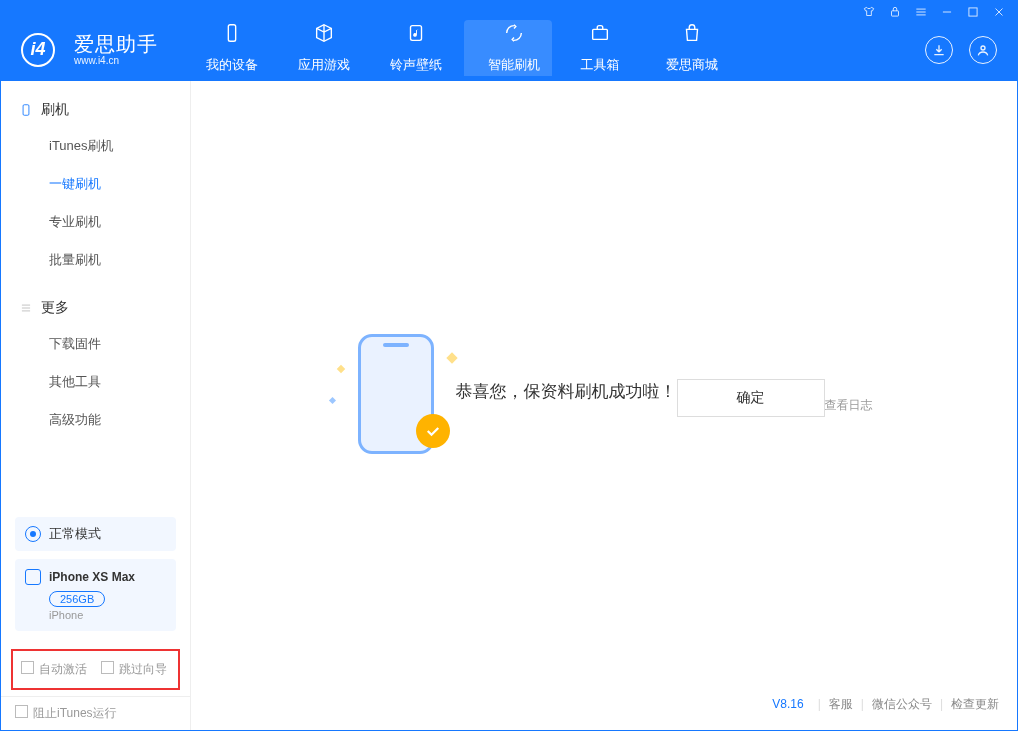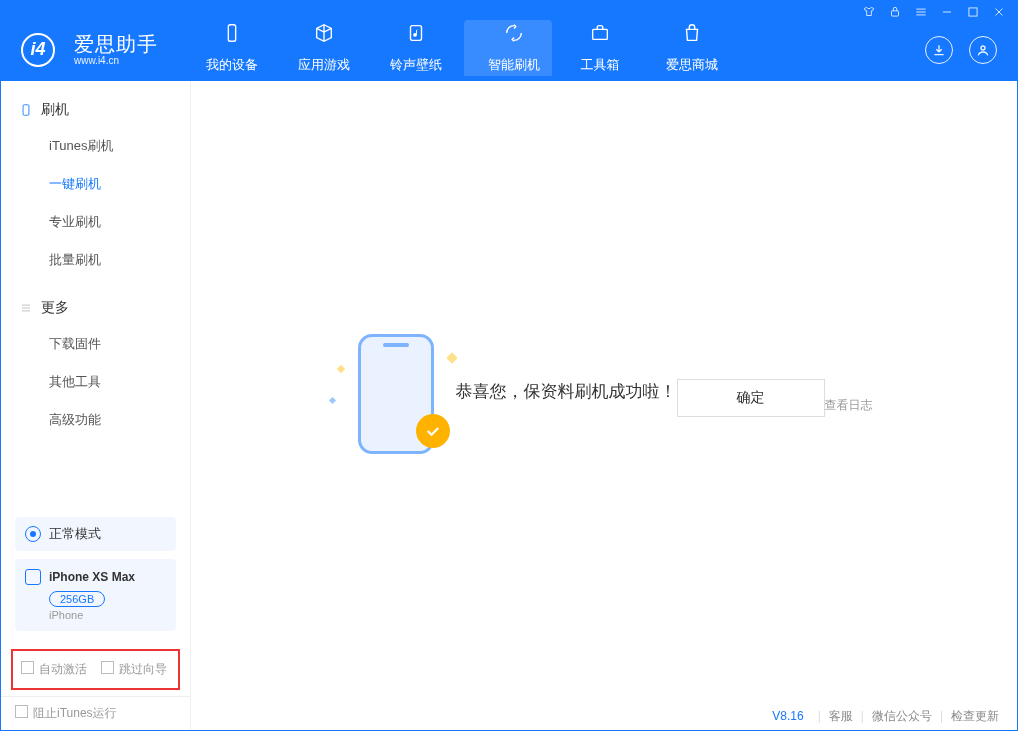--- a/index.html
+++ b/index.html
@@ -61,21 +61,21 @@
 .spark { position:absolute; width:8px; height:8px; background:#ffe08a; transform:rotate(45deg); }
 .spark.s1 { left:2px; top:40px; width:6px; height:6px; }
 .spark.s2 { right:0; top:28px; }
 .spark.blue { background:#9cc7ff; }
 .spark.s3 { left:-6px; top:72px; width:5px; height:5px; }
 .success-text { font-size:17px; color:#333; margin-bottom:28px; }
 .ok-btn { width:148px; height:38px; border:1px solid #ddd; background:#fff; font-size:14px; color:#333; cursor:pointer; margin-bottom:16px; }
 .log-link { font-size:12px; color:#999; cursor:pointer; }
 
 
-.bottombar { position:absolute; bottom:0; right:0; height:28px; display:flex; align-items:center; padding:0 18px; gap:8px; font-size:12px; color:#888; }
+.bottombar { position:absolute; bottom:12px; right:0; height:28px; display:flex; align-items:center; padding:0 18px; gap:8px; font-size:12px; color:#888; }
 .bottombar .ver { color:#1678ff; margin-right:6px; }
 .bottombar .sep { color:#ddd; }
 .bottombar .lnk { cursor:pointer; }
 </style>
 </head>
 <body>
 
 <div class="window">
 
   <div class="titlebar">

